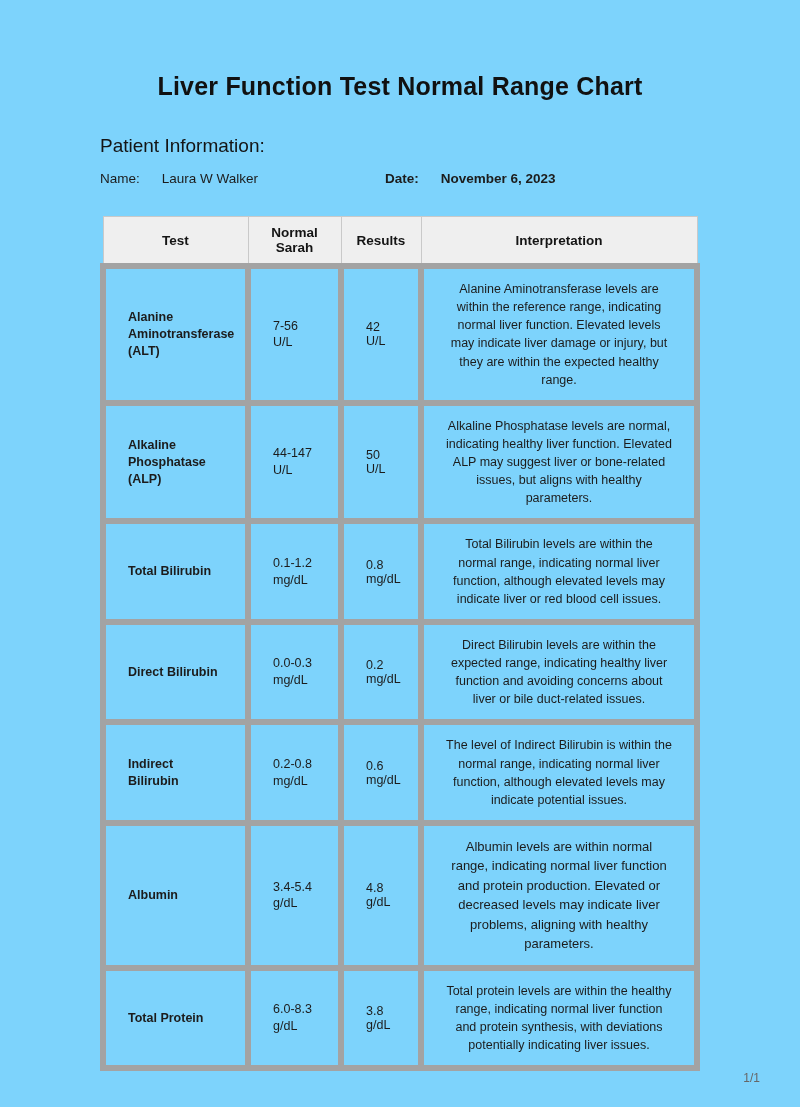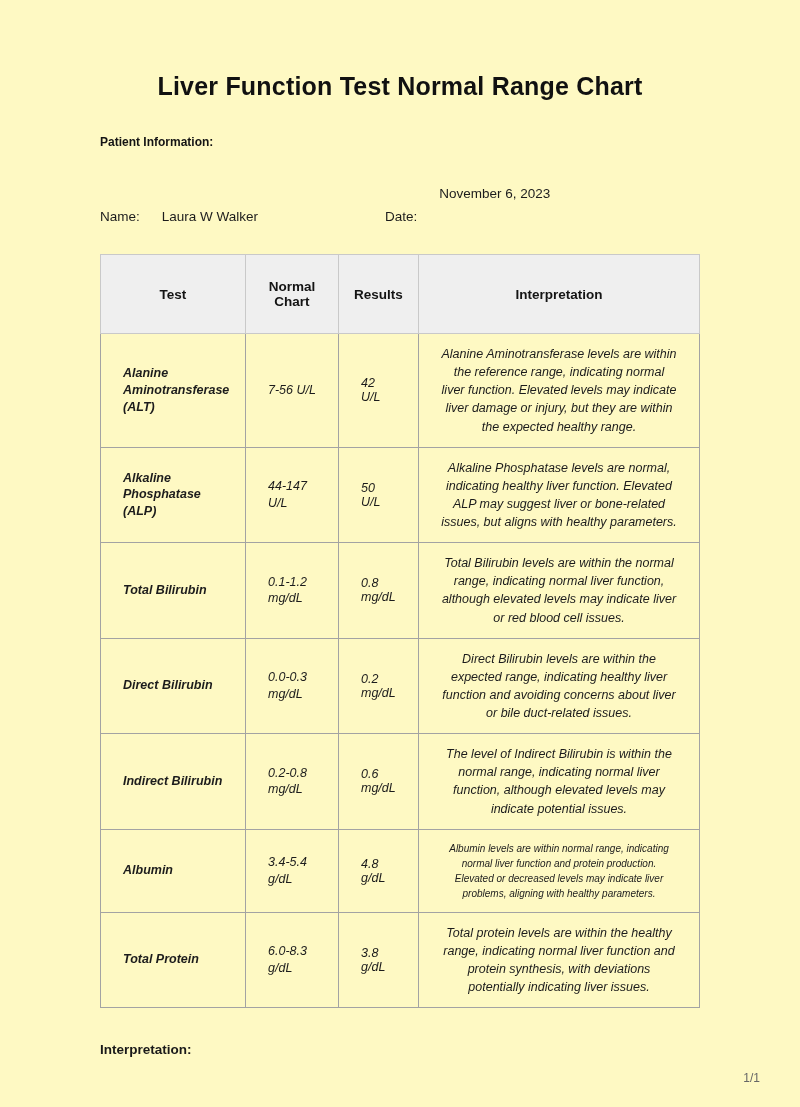--- a/index.html
+++ b/index.html
@@ -13,111 +13,110 @@
     font-family: "Liberation Sans", sans-serif;
     color: #1a1a1a;
     position: relative;
     overflow: hidden;
   }
   .page {
     position: absolute;
     top: 0; left: 0;
     width: 800px;
     height: 1107px;
-    background: #fef9c3;
+    background: #7dd3fc;
     box-sizing: border-box;
     padding: 52px 100px 0 100px;
   }
   .doc-title {
     text-align: center;
     font-size: 25px;
     font-weight: bold;
     letter-spacing: 0.2px;
     margin: 20px 0 0 0;
     color: #111111;
   }
   .section-label {
-    font-size: 12px;
-    font-weight: bold;
+    font-size: 19px;
+    font-weight: normal;
     margin-top: 34px;
     margin-bottom: 0;
     color: #141414;
   }
   .patient-rows {
     margin-top: 14px;
     font-size: 13.5px;
     color: #1c1c1c;
   }
   .p-row {
     display: flex;
     align-items: baseline;
     margin-bottom: 13px;
   }
   .p-field-label {
     white-space: nowrap;
-    margin-top: 46px;
   }
   .p-field-value {
     margin-left: 22px;
     white-space: nowrap;
   }
   .p-col-left {
     width: 285px;
     display: flex;
     align-items: baseline;
   }
   .p-col-right {
     display: flex;
     align-items: center;
+    font-weight: bold;
   }
 
   table.lft {
     width: 100%;
     border-collapse: collapse;
     margin-top: 30px;
     table-layout: fixed;
   }
   table.lft th {
     background: #efefef;
     border: 1px solid #c9c9c9;
     font-size: 13.5px;
     font-weight: bold;
     text-align: center;
-    padding: 24px 6px;
+    padding: 8px 6px;
     color: #141414;
     vertical-align: middle;
   }
   table.lft td {
-    border: 1px solid #a3a3a3;
+    border: 6px solid #a3a3a3;
     font-size: 12.5px;
     padding: 11px 22px;
     vertical-align: middle;
     color: #1c1c1c;
-    font-style: italic;
   }
   td.c-test {
     font-weight: bold;
     font-size: 13px;
     line-height: 1.35;
   }
   td.c-range {
     font-size: 13px;
     line-height: 1.35;
   }
   td.c-result {
     font-size: 13px;
     text-align: left;
   }
   td.c-interp {
     font-size: 11.5px;
     text-align: center;
     line-height: 1.45;
   }
   td.c-interp.tiny {
-    font-size: 10px;
+    font-size: 13px;
     line-height: 1.5;
     text-align: center;
   }
   col.w-test { width: 145px; }
   col.w-range { width: 93px; }
   col.w-result { width: 80px; }
 
   .interp-heading {
     font-size: 13.5px;
     font-weight: bold;
@@ -156,21 +155,21 @@
   <table class="lft">
     <colgroup>
       <col class="w-test">
       <col class="w-range">
       <col class="w-result">
       <col>
     </colgroup>
     <thead>
       <tr>
         <th>Test</th>
-        <th>Normal Chart</th>
+        <th>Normal Sarah</th>
         <th>Results</th>
         <th>Interpretation</th>
       </tr>
     </thead>
     <tbody>
       <tr>
         <td class="c-test">Alanine Aminotransferase (ALT)</td>
         <td class="c-range">7-56 U/L</td>
         <td class="c-result">42 U/L</td>
         <td class="c-interp">Alanine Aminotransferase levels are within the reference range, indicating normal liver function. Elevated levels may indicate liver damage or injury, but they are within the expected healthy range.</td>

